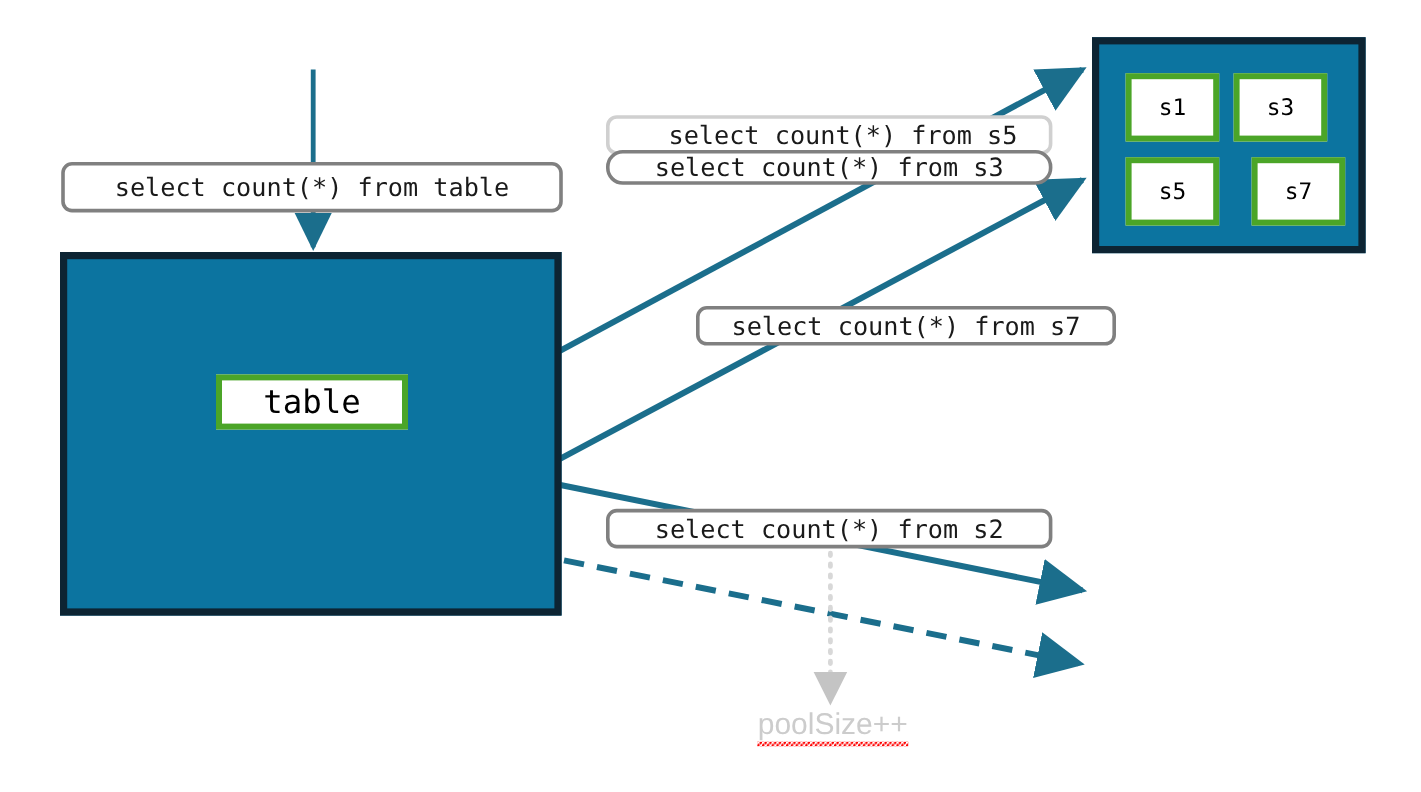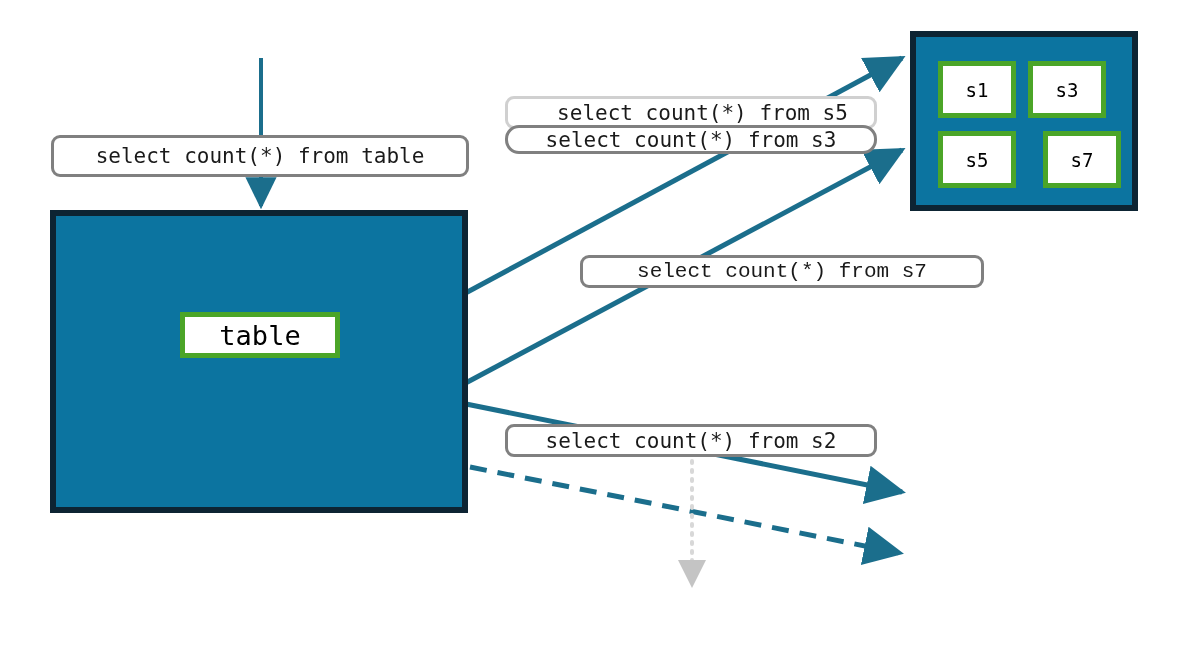--- a/index.html
+++ b/index.html
@@ -172,19 +172,22 @@
     <div class="shard" style="left:127px; top:94px; width:78px; height:57px;">s7</div>
   </div>
 
 
   <div class="query-label" id="label-incoming" style="left:51px; top:111px; width:418px; height:42px;margin-top:24px;">select count(*) from table</div>
 
   <div class="query-label muted" id="label-s5" style="left:505px; top:96px; width:372px; height:33px;padding-left:23px;">select count(*) from s5</div>
 
   <div class="query-label" id="label-s3" style="left:505px; top:125px; width:372px; height:29px;border-radius:14px;">select count(*) from s3</div>
 
-  <div class="query-label" id="label-s7" style="left:580px; top:255px; width:404px; height:33px;font-family:Liberation Mono, monospace;">select count(*) from s7</div>
+  <div class="query-label" id="label-s7" style="left:580px; top:255px; width:350px; height:33px;">select count(*) from s7</div>
 
   <div class="query-label" id="label-s2" style="left:505px; top:424px; width:372px; height:33px;">select count(*) from s2</div>
 
 
+  <div id="poolsize-text">
+    <span class="squiggle">poolSize++</span>
+  </div>
 
 </div>
 
 </body></html>

